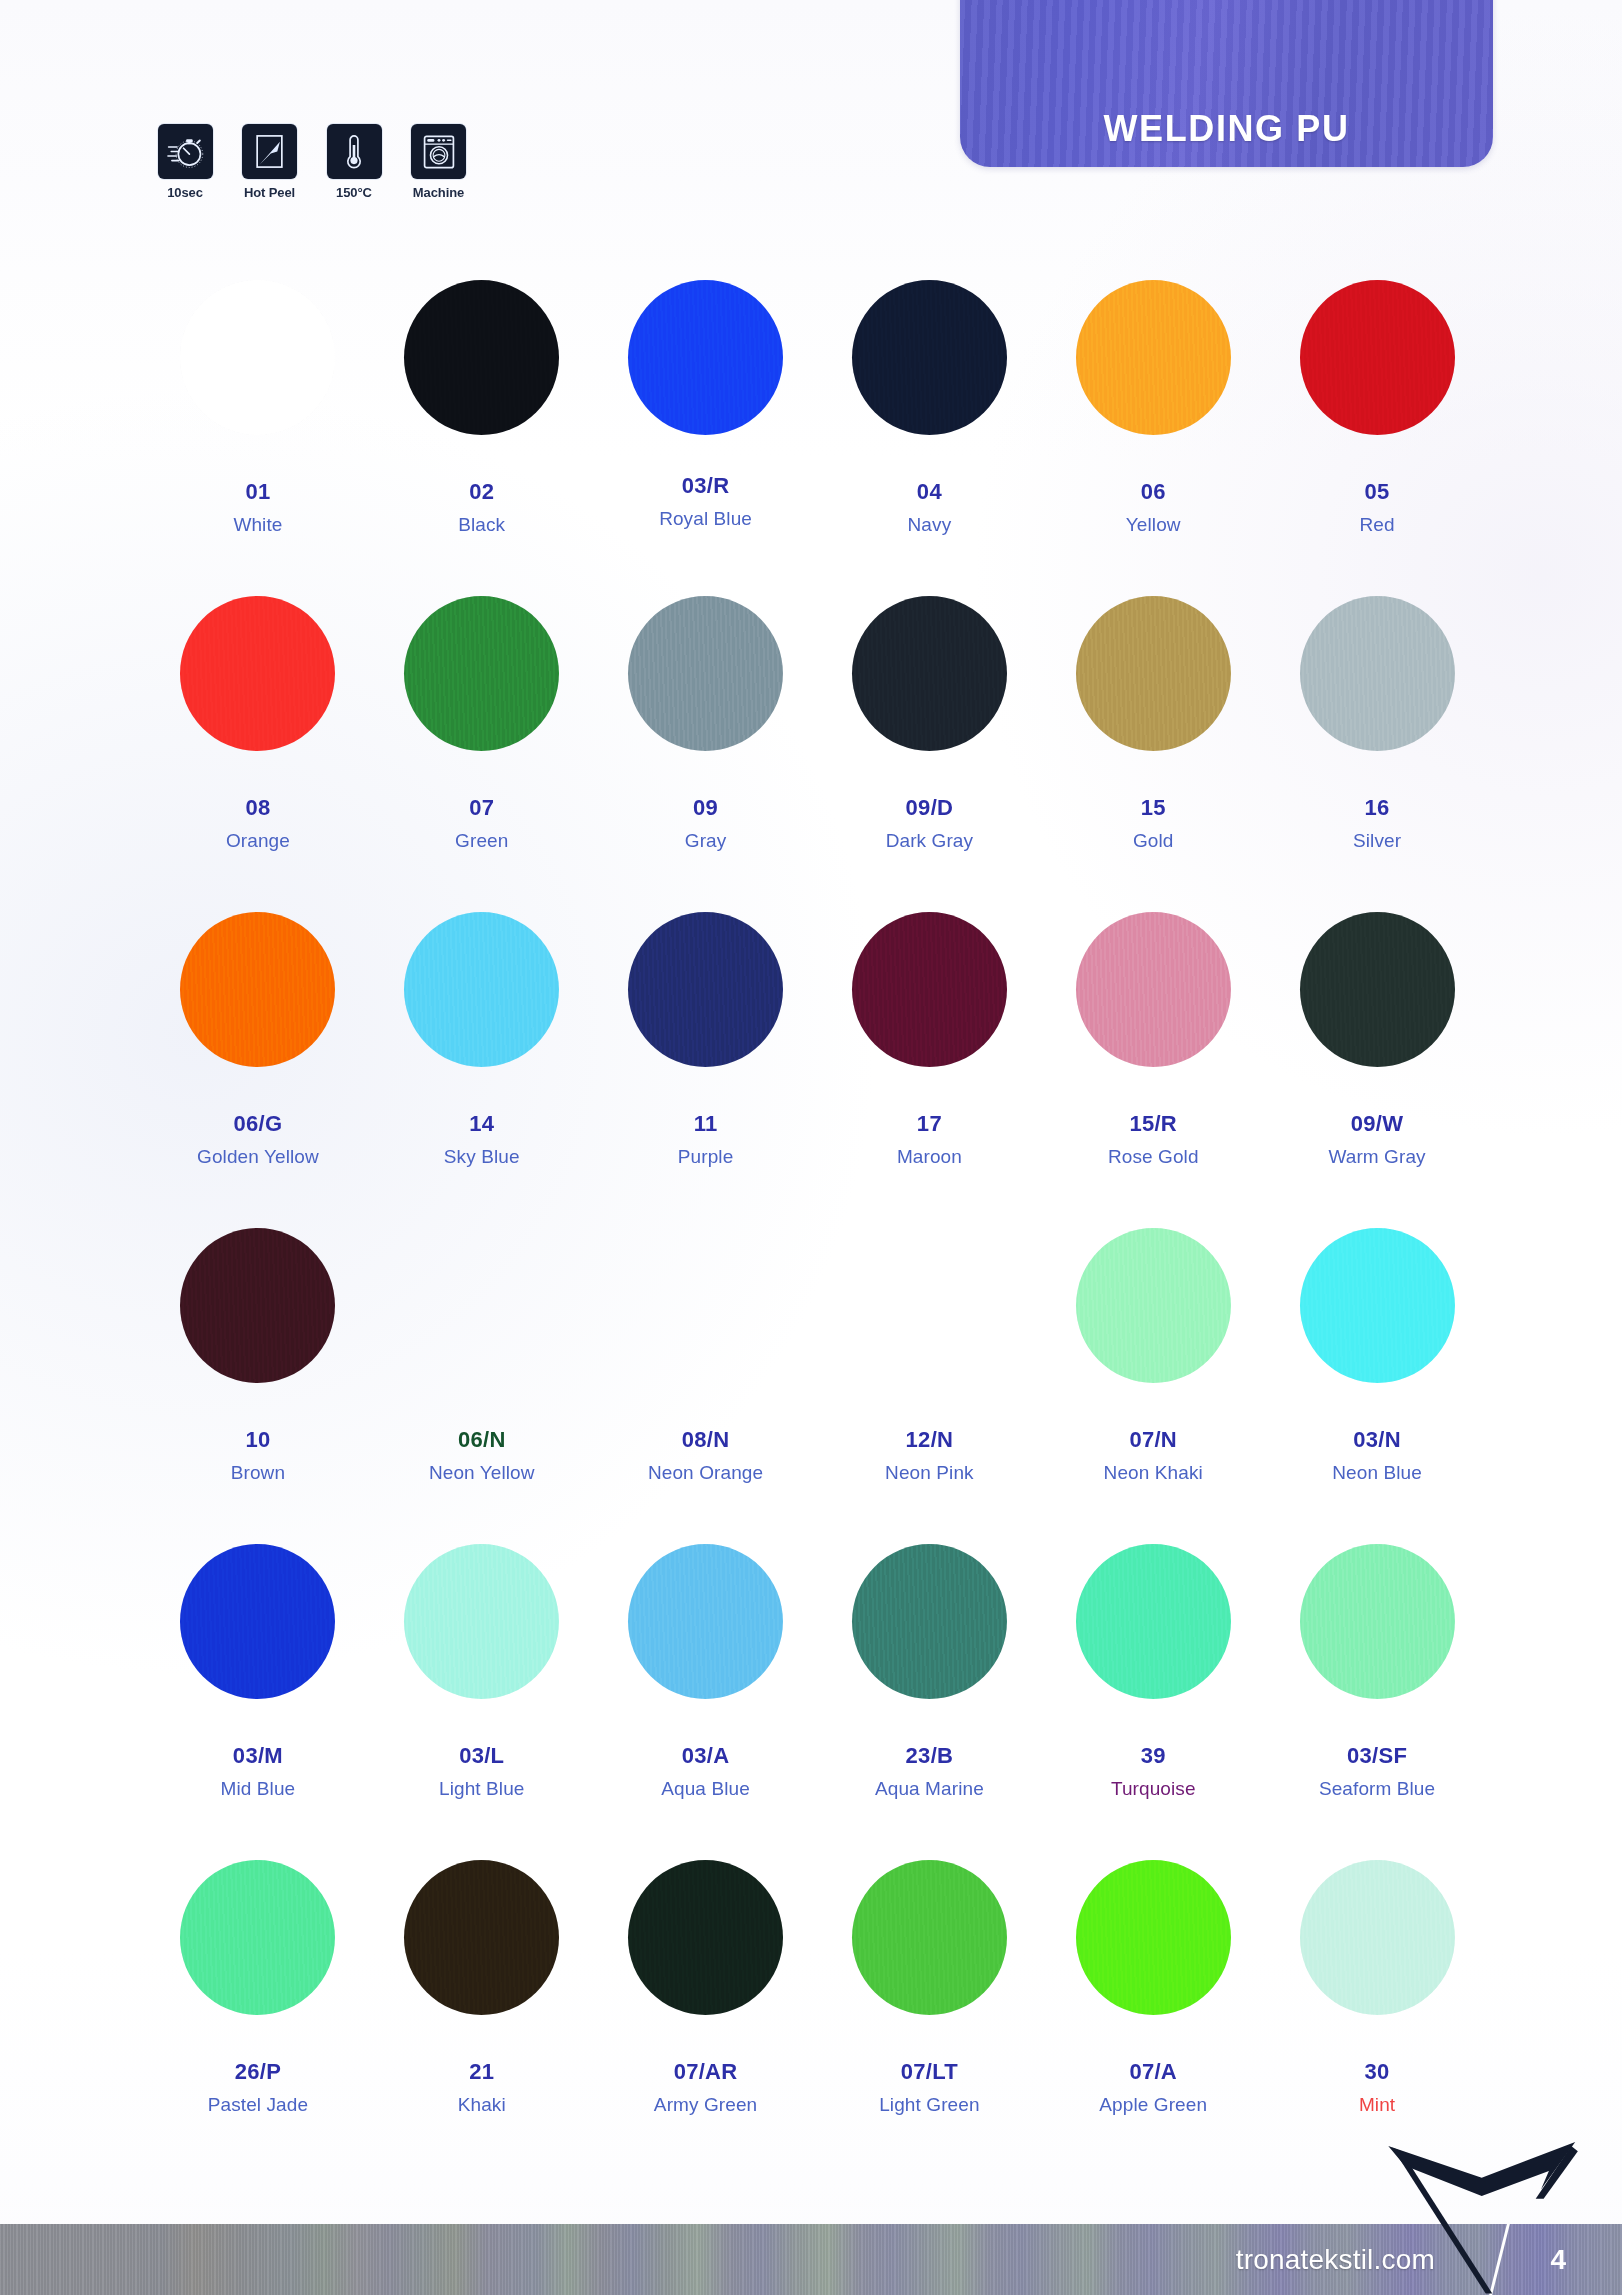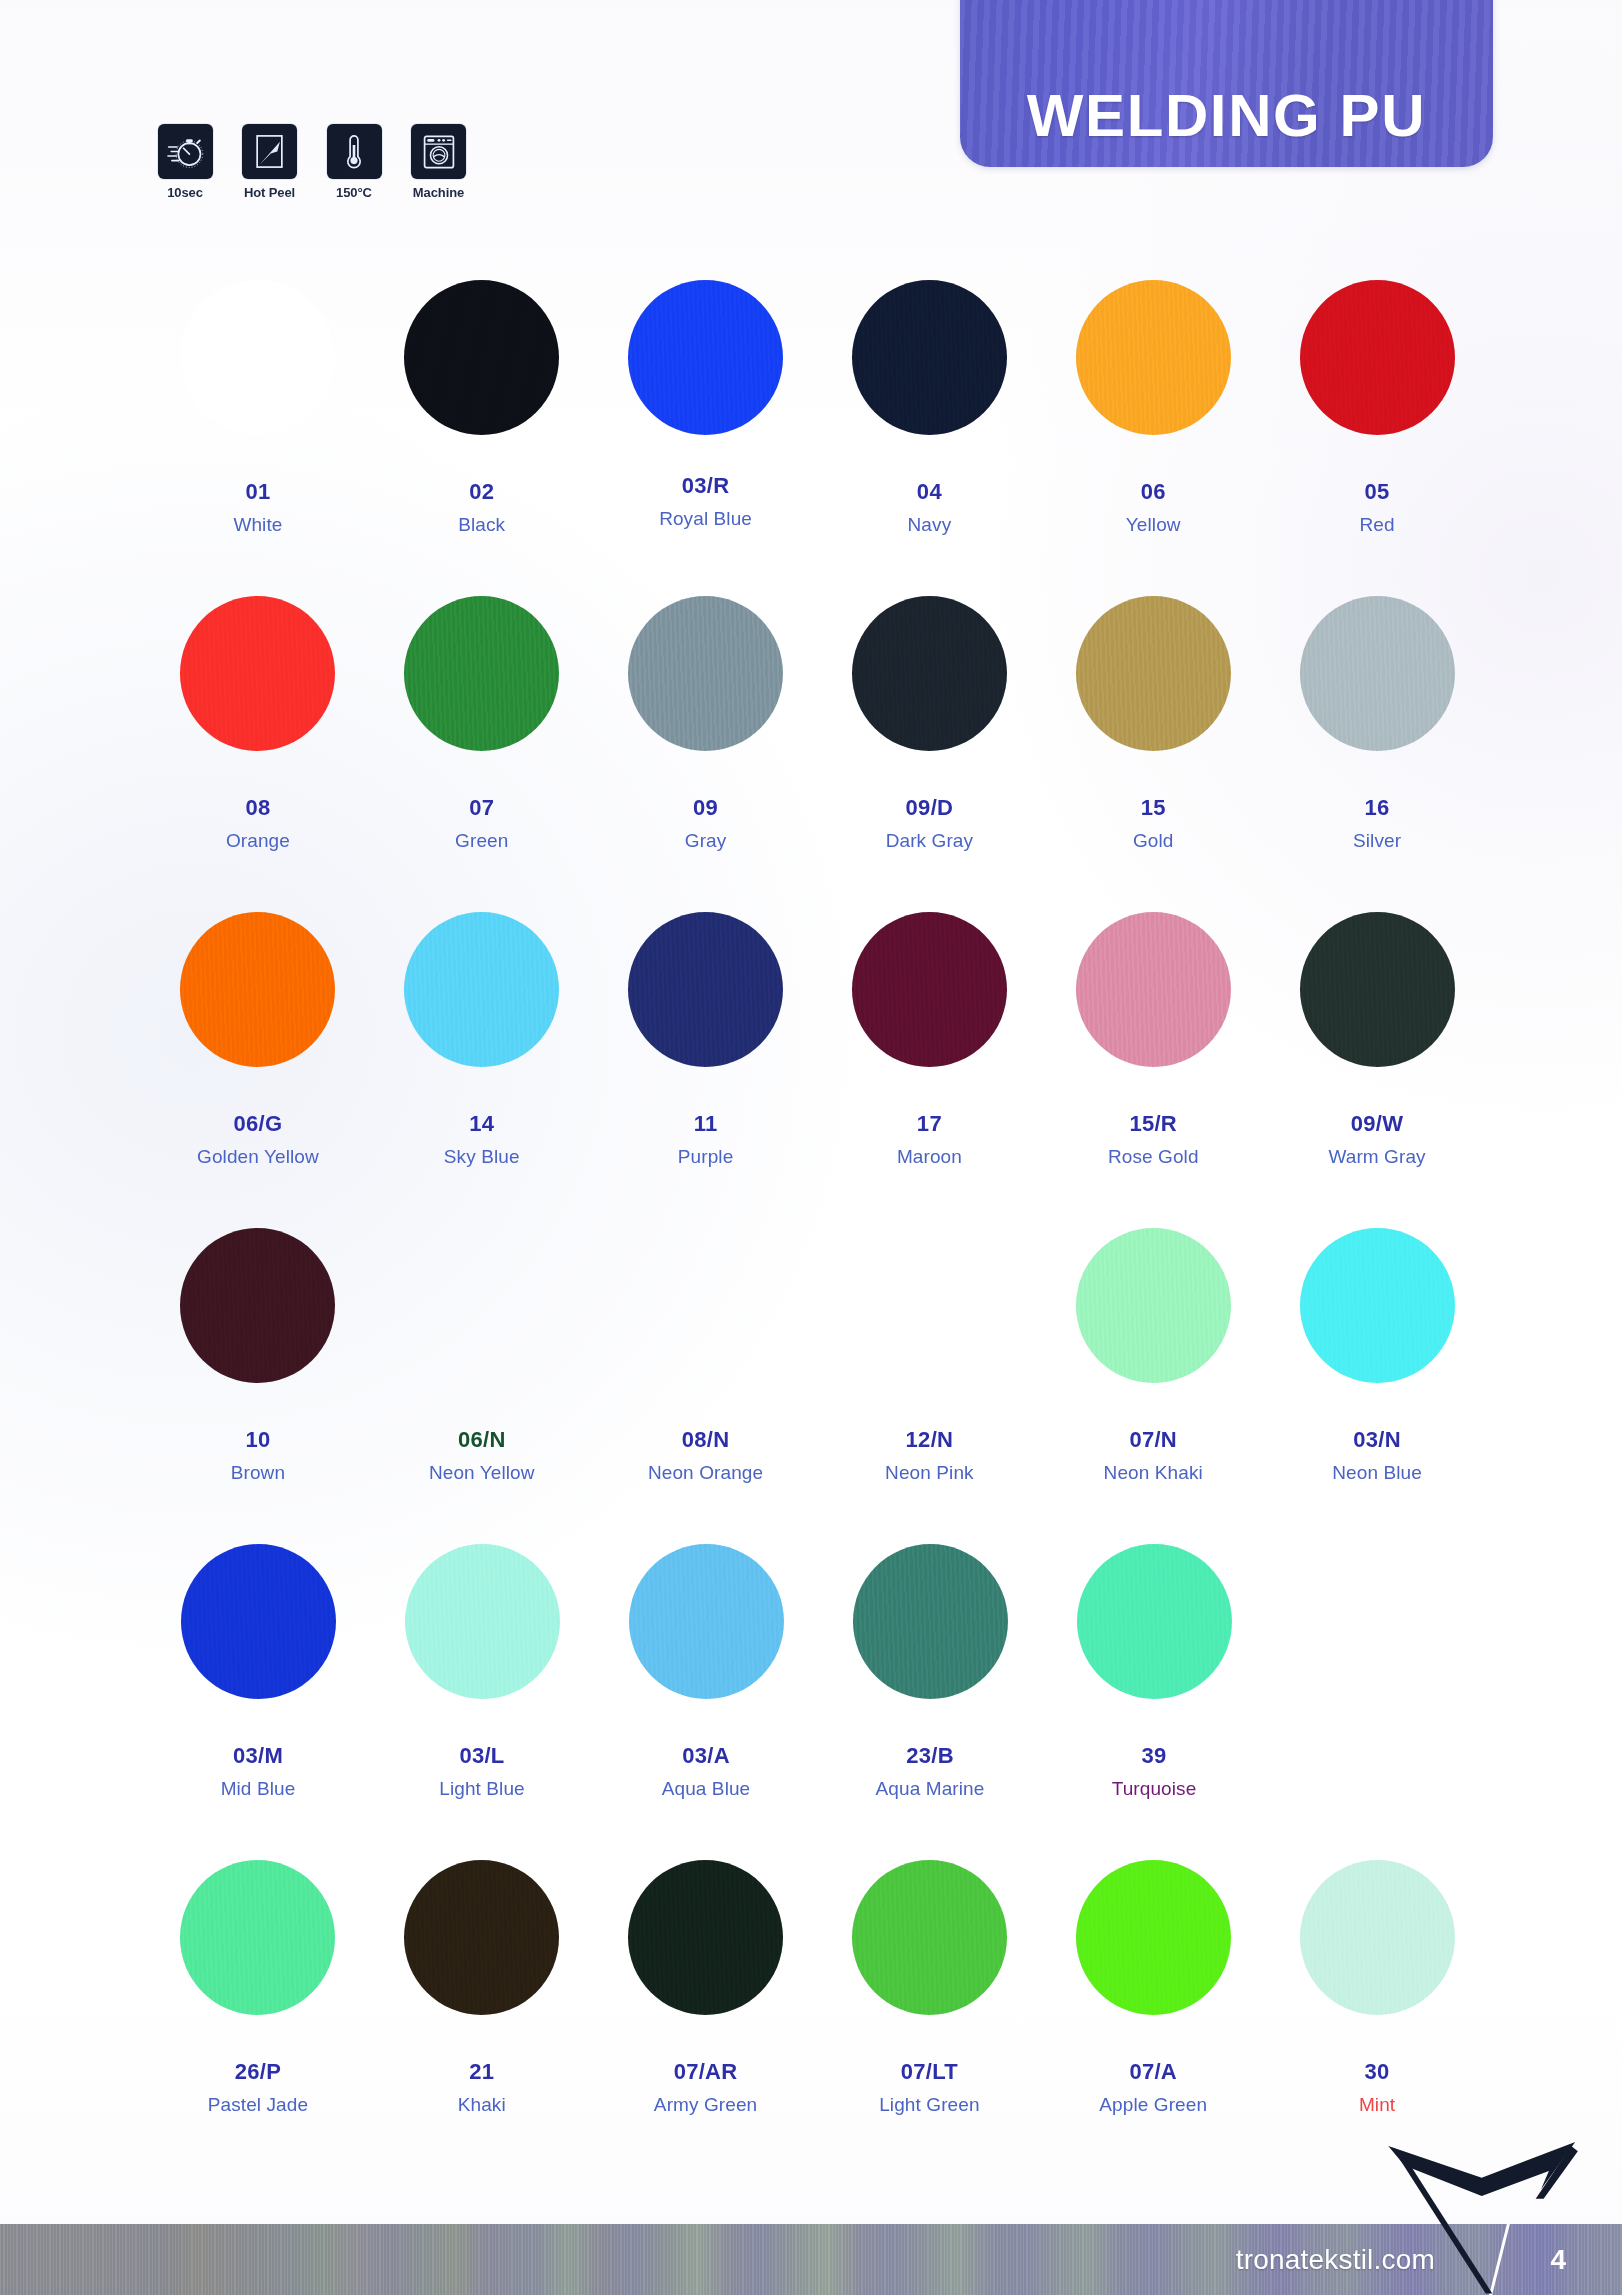--- a/index.html
+++ b/index.html
@@ -49,21 +49,21 @@
     position: absolute;
     inset: 0;
     border-radius: 0 0 30px 30px;
     background:
       repeating-linear-gradient(92deg, rgba(255,255,255,0.05) 0 6px, rgba(0,0,0,0.035) 6px 12.5px);
     pointer-events: none;
   }
   #banner-title {
     position: relative;
     color: #ffffff;
-    font-size: 60px;
+    font-size: 36px;
     font-weight: bold;
     letter-spacing: 1.6px;
     text-shadow: 0 0.7px 2px rgba(40,40,90,0.35);
     z-index: 2;
   }
 
   
   #care-row {
     position: absolute;
     left: 150px;
@@ -507,20 +507,27 @@
           <div class="code" style="color: rgb(44, 47, 168);">23/B</div>
           <div class="cname" style="color: rgb(74, 99, 196);">Aqua Marine</div>
         </div>
         <div class="swatch-cell">
           <div class="dot-wrap">
             <div class="dot" style="background: rgb(78, 236, 180);"></div>
           </div>
           <div class="code" style="color: rgb(44, 47, 168);">39</div>
           <div class="cname" style="color: #701a75;">Turquoise</div>
         </div>
+        <div class="swatch-cell">
+          <div class="dot-wrap">
+            <div class="dot" style="background: rgb(134, 240, 181);"></div>
+          </div>
+          <div class="code" style="color: rgb(44, 47, 168);">03/SF</div>
+          <div class="cname" style="color: rgb(74, 99, 196);">Seaform Blue</div>
+        </div>
       </div>
       <div class="swatch-row">
         <div class="swatch-cell">
           <div class="dot-wrap">
             <div class="dot" style="background: rgb(82, 232, 156);"></div>
           </div>
           <div class="code" style="color: rgb(44, 47, 168);">26/P</div>
           <div class="cname" style="color: rgb(74, 99, 196);">Pastel Jade</div>
         </div>
         <div class="swatch-cell">

